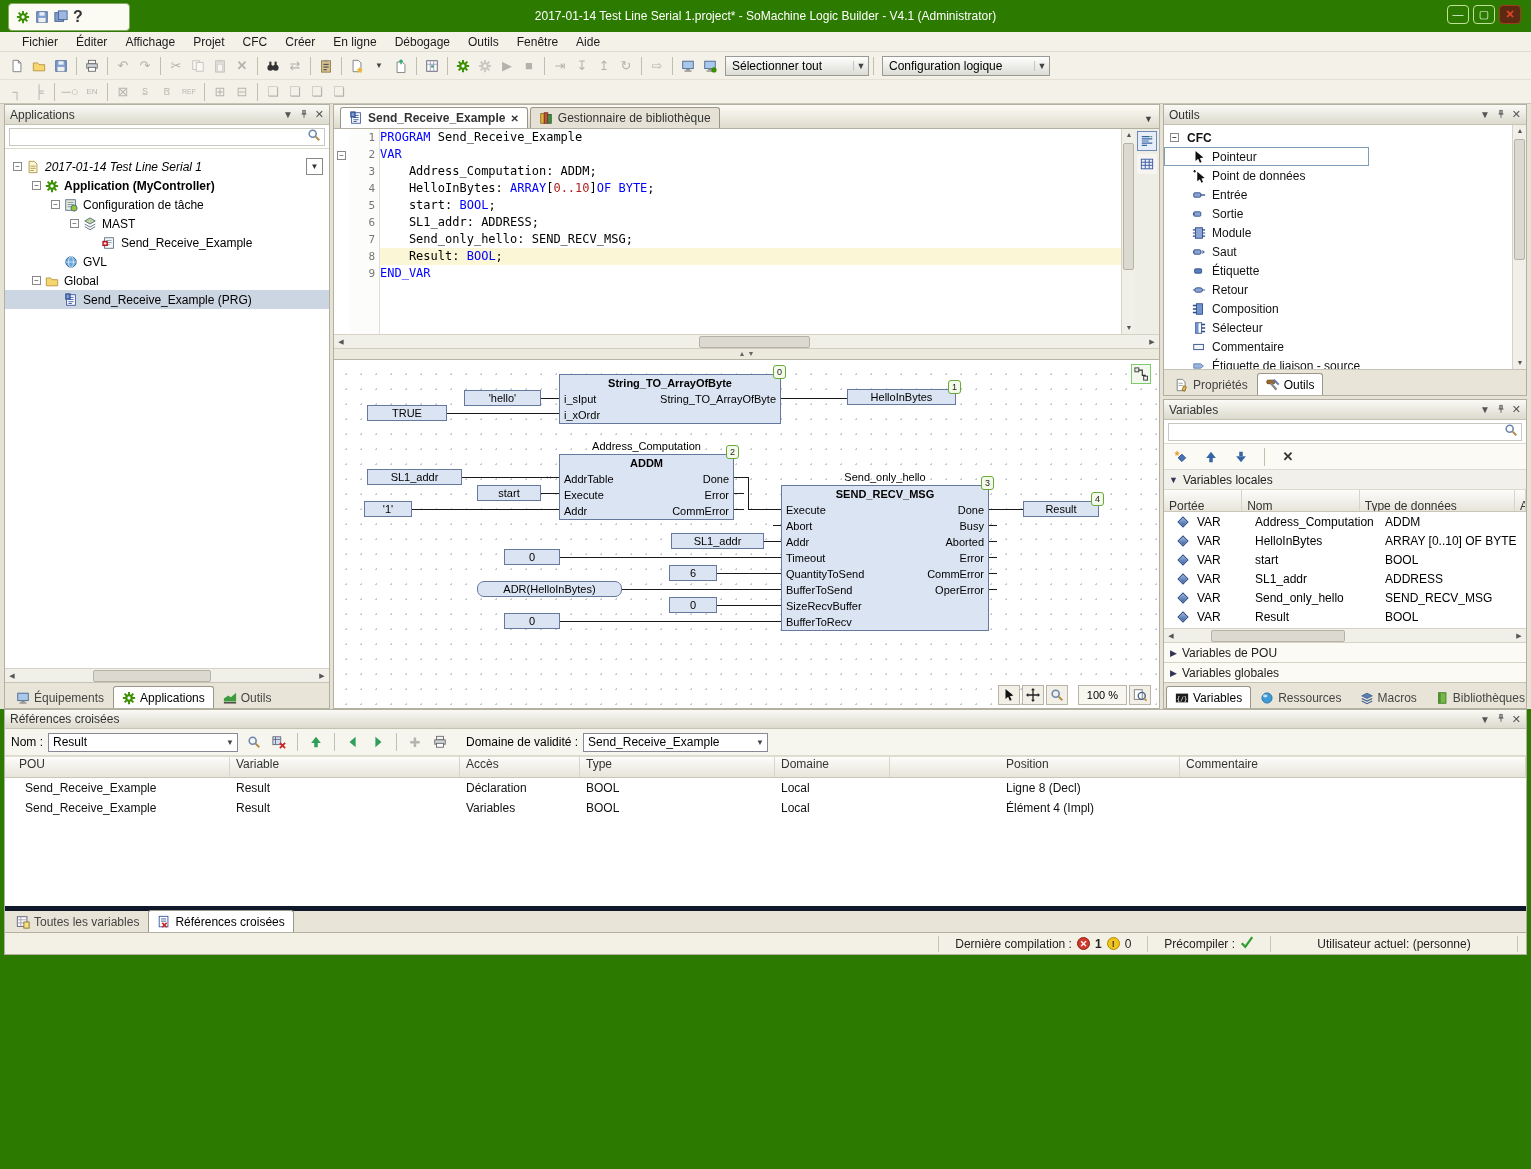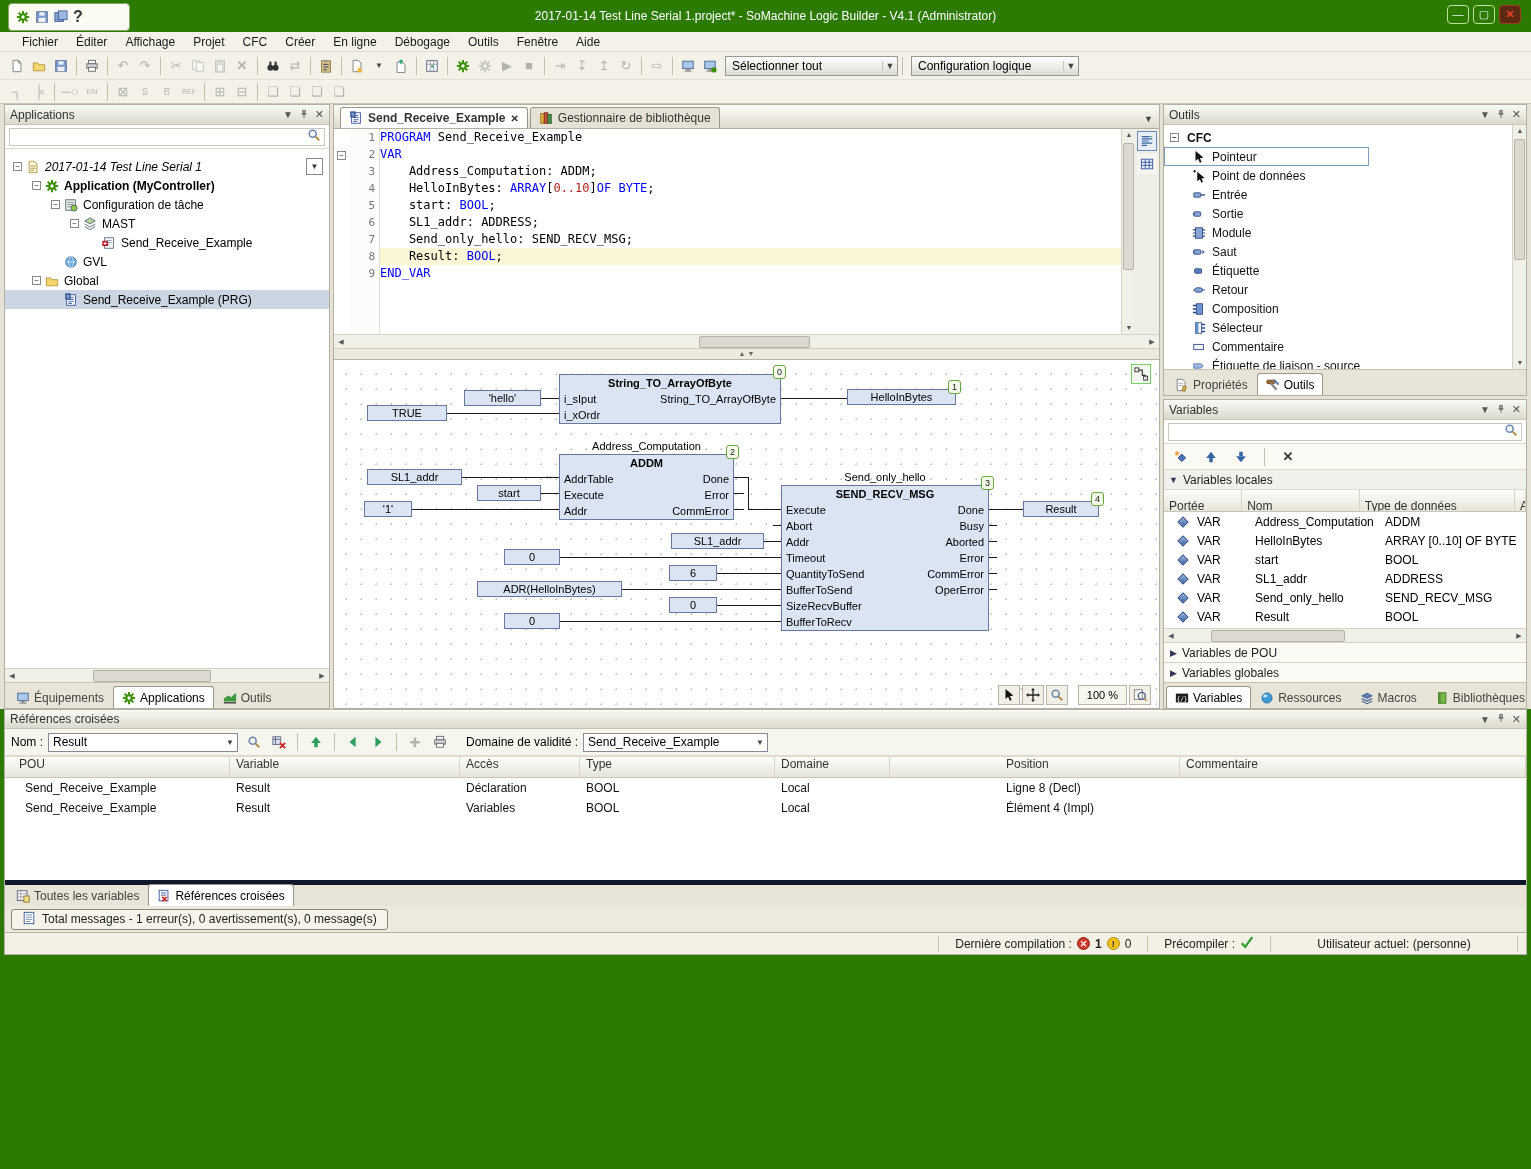--- a/index.html
+++ b/index.html
@@ -394,21 +394,21 @@
           <span class="icon">
             <svg width="14" height="14" viewBox="0 0 16 16">
               <rect x="2" y="2.5" width="12" height="8.5" fill="#a9c8ea" stroke="#44618f"></rect>
               <rect x="6" y="11" width="4" height="2" fill="#8a8a8a"></rect>
               <rect x="4" y="13" width="8" height="1.5" fill="#8a8a8a"></rect>
               <circle cx="12.5" cy="12.5" r="3" fill="#3a8f00"></circle>
             </svg>
           </span>
         </span>
       </span>
-    <div class="combo" style="width:173px">
+    <div class="combo" style="width:144px">
       <span class="cval">Sélectionner tout</span>
       <span class="carr">▼</span>
     </div>
     <span class="tbsep"></span>
     <div class="combo" style="width:168px">
       <span class="cval">Configuration logique</span>
       <span class="carr">▼</span>
     </div>
   </div>
   <div class="toolbar tb2">
@@ -823,21 +823,21 @@
             </div>
             <div class="iobox" style="left: 123px; top: 30px; width: 77px;">'hello'</div>
             <div class="iobox" style="left: 26px; top: 45px; width: 80px;">TRUE</div>
             <div class="iobox" style="left: 506px; top: 29px; width: 109px;">HelloInBytes<div class="badge">1</div></div>
             <div class="iobox" style="left: 26px; top: 109px; width: 95px;">SL1_addr</div>
             <div class="iobox" style="left: 136px; top: 125px; width: 64px;">start</div>
             <div class="iobox" style="left: 23px; top: 141px; width: 48px;">'1'</div>
             <div class="iobox" style="left: 330px; top: 173px; width: 93px;">SL1_addr</div>
             <div class="iobox" style="left: 163px; top: 189px; width: 56px;">0</div>
             <div class="iobox" style="left: 328px; top: 205px; width: 48px;">6</div>
-            <div class="iobox" style="left: 136px; top: 221px; width: 145px;">ADR(HelloInBytes)</div>
+            <div class="iobox" style="left: 136px; top: 221px; width: 145px; border-radius: 7px;">ADR(HelloInBytes)</div>
             <div class="iobox" style="left: 328px; top: 237px; width: 48px;">0</div>
             <div class="iobox" style="left: 163px; top: 253px; width: 56px;">0</div>
             <div class="iobox" style="left: 682px; top: 141px; width: 76px;">Result<div class="badge">4</div></div>
             <span class="pin-marker" style="left: 203px; top: 110px;">↔</span>
           </div>
         <div class="route-btn" id="route-btn">
             <svg width="14" height="14" viewBox="0 0 16 16">
               <rect x="1" y="1" width="4.5" height="4.5" fill="#e8e8e8" stroke="#333"></rect>
               <path d="M5.5 3.5h4v6h4" fill="none" stroke="#333" stroke-width="1.3"></path>
               <rect x="11" y="10.5" width="4.5" height="4.5" fill="#e8e8e8" stroke="#333"></rect>
@@ -1334,29 +1334,20 @@
           <span class="icon">
             <svg width="14" height="14" viewBox="0 0 16 16">
               <rect x="2.5" y="1.5" width="10" height="12" fill="#fff" stroke="#33519c"></rect>
               <path d="M4.5 4.5h6M4.5 7h6" stroke="#33519c"></path>
               <path d="M6 9l5 5M11 9l-5 5" stroke="#c22" stroke-width="1.8"></path>
             </svg>
           </span>
           <span>Références croisées</span>
         </div>
       </div>
-    <div class="msgrow">
-      <div class="msgbtn">
-        <span id="msg-icon"><svg width="14" height="14" viewBox="0 0 16 16">
-              <rect x="2.5" y="1.5" width="11" height="13" fill="#fff" stroke="#33519c"></rect>
-              <path d="M4.5 4.5h7M4.5 7h7M4.5 9.5h7M4.5 12h5" stroke="#6a87b0"></path>
-            </svg></span>
-        <span>Total messages - 1 erreur(s), 0 avertissement(s), 0 message(s)</span>
-      </div>
-    </div>
   </div>
 
   <div class="statusbar">
     <span style="flex:1"></span>
     <span class="stsep"></span>
     <div class="st-group">
       <span>Dernière compilation :</span>
       <span class="circ err">✕</span>
       <b>1</b>
       <span class="circ warn">!</span>

